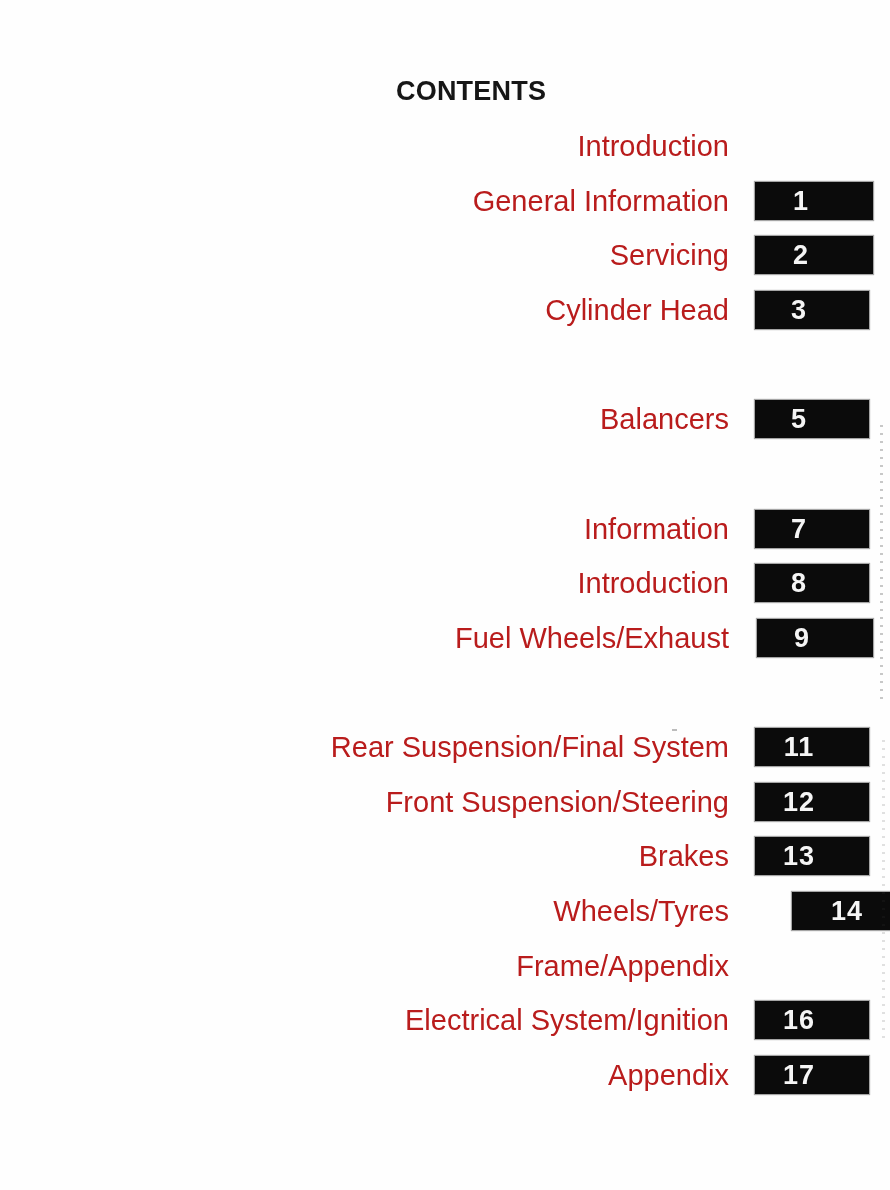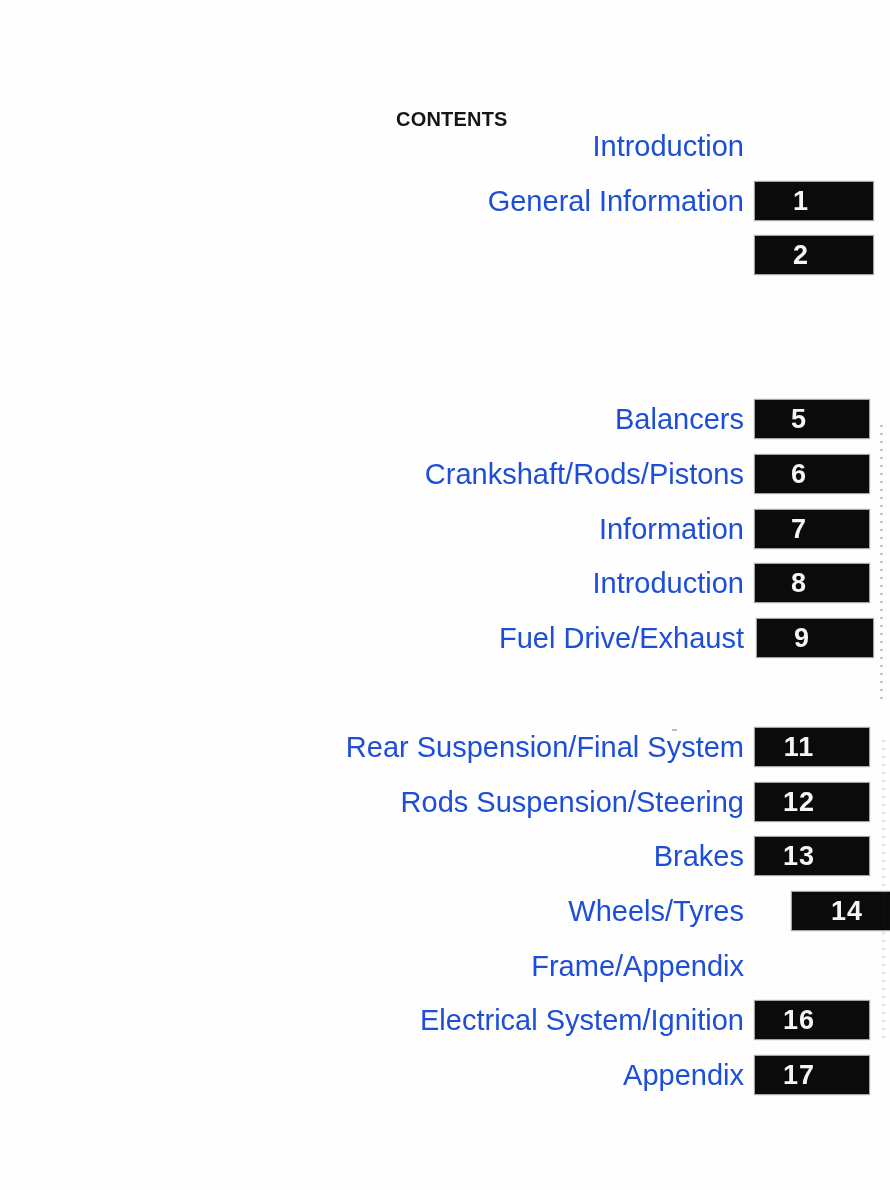--- a/index.html
+++ b/index.html
@@ -12,41 +12,40 @@
     width: 890px;
     height: 1190px;
     background: #fefefe;
     overflow: hidden;
     font-family: "Liberation Sans", sans-serif;
   }
   .contents-title {
     position: absolute;
     left: 396px;
     top: 76px;
-    font-size: 20px;
+    font-size: 27px;
     font-weight: bold;
     color: #161616;
     letter-spacing: 0.2px;
-    margin-top: 32px;
   }
   .toc-row {
     position: absolute;
     left: 0;
     width: 890px;
     height: 54px;
   }
   .toc-label {
     position: absolute;
-    right: 146px;
+    right: 161px;
     top: 0;
     line-height: 54px;
     white-space: nowrap;
     font-size: 29px;
     font-weight: 400;
-    color: #1d4ed8;
+    color: #b91c1c;
   }
   .chapter-tab {
     position: absolute;
     left: 755px;
     top: 8px;
     width: 114px;
     height: 38px;
     background: #0b0b0b;
     display: flex;
     align-items: center;
@@ -95,72 +94,73 @@
   </div>
 
   <div class="toc-row" style="top:174px">
     <span class="toc-label">General Information</span>
     <span class="chapter-tab">
         <span class="tab-number">1</span>
       </span>
   </div>
 
   <div class="toc-row" style="top:228px">
+    <span class="toc-label">Servicing</span>
     <span class="chapter-tab">
         <span class="tab-number">2</span>
       </span>
   </div>
 
+  <div class="toc-row" style="top:283px">
+    <span class="toc-label">Cylinder Head</span>
+    <span class="chapter-tab">
+        <span class="tab-number">3</span>
+      </span>
+  </div>
 
 
   <div class="toc-row" style="top:392px">
     <span class="toc-label">Balancers</span>
     <span class="chapter-tab">
         <span class="tab-number">5</span>
       </span>
   </div>
 
-  <div class="toc-row" style="top:447px">
-    <span class="toc-label">Crankshaft/Rods/Pistons</span>
-    <span class="chapter-tab">
-        <span class="tab-number">6</span>
-      </span>
-  </div>
 
   <div class="toc-row" style="top:502px">
     <span class="toc-label">Information</span>
     <span class="chapter-tab">
         <span class="tab-number">7</span>
       </span>
   </div>
 
   <div class="toc-row" style="top:556px">
     <span class="toc-label">Introduction</span>
     <span class="chapter-tab">
         <span class="tab-number">8</span>
       </span>
   </div>
 
   <div class="toc-row" style="top:611px">
-    <span class="toc-label">Fuel Drive/Exhaust</span>
+    <span class="toc-label">Fuel Wheels/Exhaust</span>
     <span class="chapter-tab">
         <span class="tab-number">9</span>
       </span>
   </div>
 
 
   <div class="toc-row" style="top:720px">
     <span class="toc-label">Rear Suspension/Final System</span>
     <span class="chapter-tab">
         <span class="tab-number">11</span>
       </span>
   </div>
 
   <div class="toc-row" style="top:775px">
-    <span class="toc-label">Rods Suspension/Steering</span>
+    <span class="toc-label">Front Suspension/Steering</span>
     <span class="chapter-tab">
         <span class="tab-number">12</span>
       </span>
   </div>
 
   <div class="toc-row" style="top:829px">
     <span class="toc-label">Brakes</span>
     <span class="chapter-tab">
         <span class="tab-number">13</span>
       </span>

